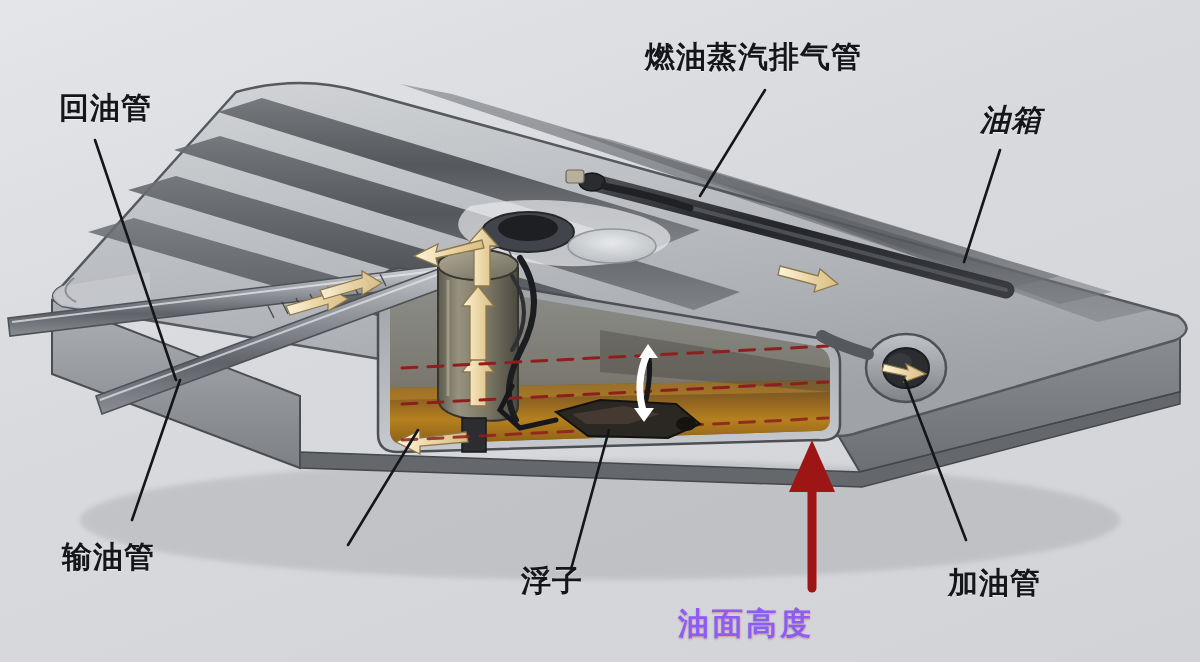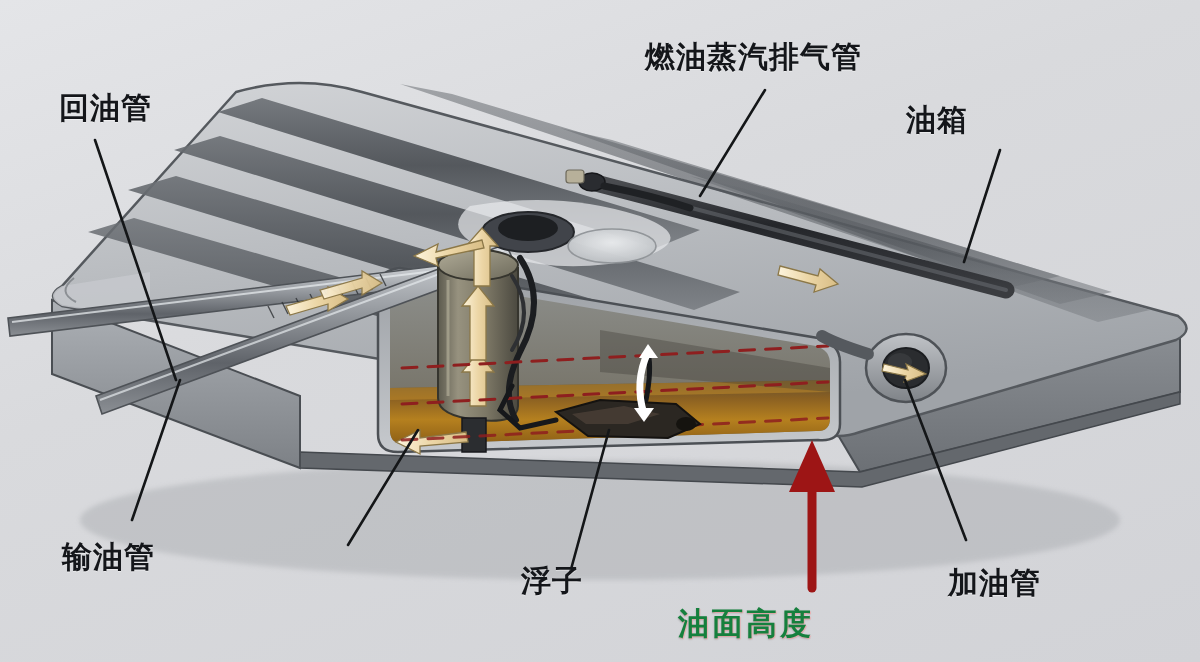--- a/index.html
+++ b/index.html
@@ -17,21 +17,21 @@
     color:#14161a;
     font-weight:700;
     font-size:30px;
     letter-spacing:1px;
     white-space:nowrap;
     line-height:1;
     text-shadow:0 1px 0 rgba(255,255,255,.45);
     text-align:center;
   }
   .label.red {
-    color:#15803d;
+    color:#8b5cf6;
     font-size:31px;
     font-weight:900;
     letter-spacing:3px;
     text-shadow:1px 1px 0 rgba(255,160,160,.55), 0 1px 2px rgba(0,0,0,.25);
   }
 </style>
 </head>
 <body>
 
 <div id="stage">
@@ -268,19 +268,19 @@
       <path d="M1000,150 L964,262"></path>
       <path d="M132,520 L180,380"></path>
       <path d="M348,545 L418,430"></path>
       <path d="M570,573 L609,430"></path>
       <path d="M966,540 L905,380"></path>
     </g>
   </svg>
 
   <div class="label" style="left:30px;  top:93px;margin-left:29px;">回油管</div>
   <div class="label" style="left:645px; top:42px;">燃油蒸汽排气管</div>
-  <div class="label" style="left:906px; top:105px;">油箱</div>
+  <div class="label" style="left:980px; top:105px;font-style:italic;">油箱</div>
   <div class="label" style="left:62px;  top:532px;margin-top:10px;">输油管</div>
   <div class="label" style="left:521px; top:566px;">浮子</div>
   <div class="label red" style="left:678px; top:608px;">油面高度</div>
   <div class="label" style="left:948px; top:568px;">加油管</div>
 
 </div>
 
 </body></html>

